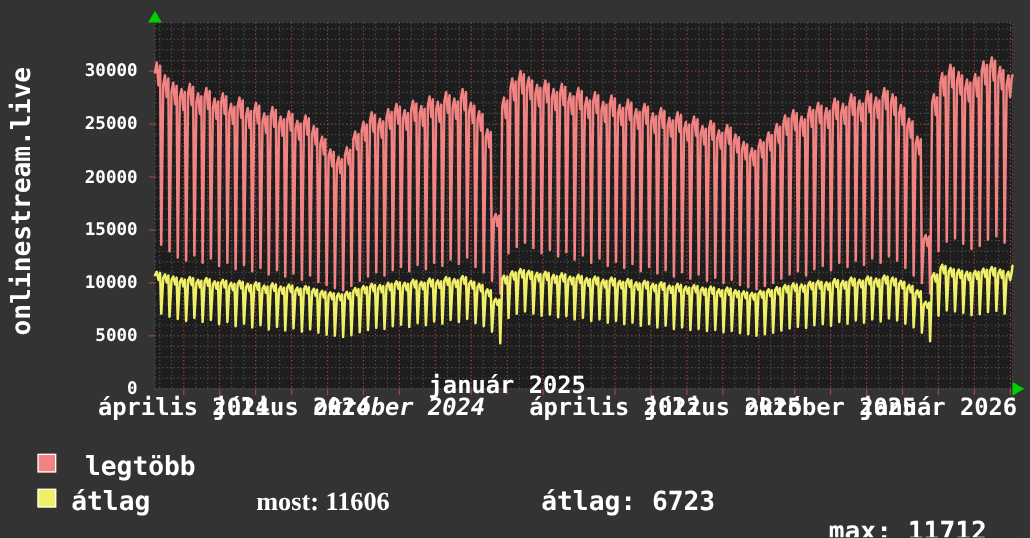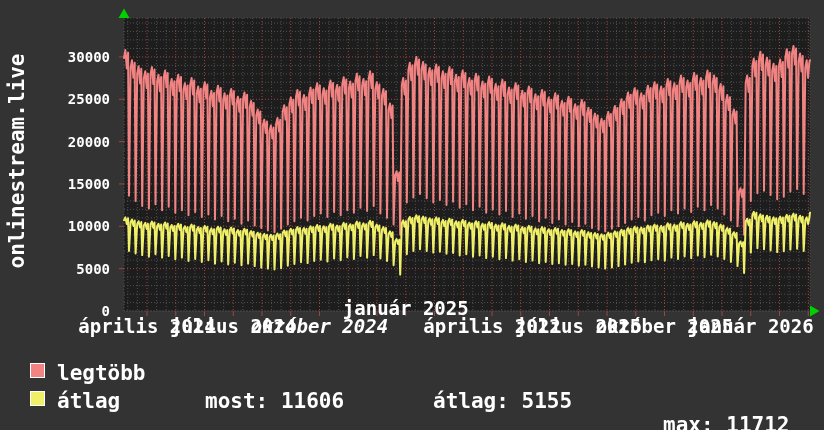--- a/index.html
+++ b/index.html
@@ -175,21 +175,21 @@
       <div class="xlab" style="left: 83.25px; top: 315px;">július 2024</div>
       <div class="xlab" style="left: 169.5px; top: 315px; font-style: italic;">október 2024</div>
       <div class="xlab" style="left: 255.75px; top: 297px;">január 2025</div>
       <div class="xlab" style="left: 342px; top: 315px;">április 2022</div>
       <div class="xlab" style="left: 428.25px; top: 315px;">július 2025</div>
       <div class="xlab" style="left: 514.5px; top: 315px;">október 2025</div>
       <div class="xlab" style="left: 600.75px; top: 315px;">január 2026</div>
     </div>
 
   <span class="swatch" style="left: 30px; top: 363px; background: rgb(242, 131, 131);"></span>
-  <div class="leg" style="left:57px;top:361px;text-align:center;">legtöbb</div>
+  <div class="leg" style="left:68px;top:361px;text-align:center;">legtöbb</div>
 
   <span class="swatch" style="left: 30px; top: 391px; background: rgb(239, 239, 104);"></span>
   <div class="leg" style="left:57px;top:389px;">átlag</div>
 
-  <div class="leg" style="left:205px;top:389px;"><span>most:</span> <span>11606</span></div>
-  <div class="leg" style="left:433px;top:389px;"><span>átlag:</span> <span>5155</span></div>
+  <div class="leg" style="left:205px;top:389px;font-family:Liberation Serif, serif;"><span>most:</span> <span>11606</span></div>
+  <div class="leg" style="left:433px;top:389px;"><span>átlag:</span> <span>6723</span></div>
   <div class="leg" style="left:663px;top:389px;margin-top:24px;"><span>max:</span> <span>11712</span></div>
 </div>
 
 </body></html>

